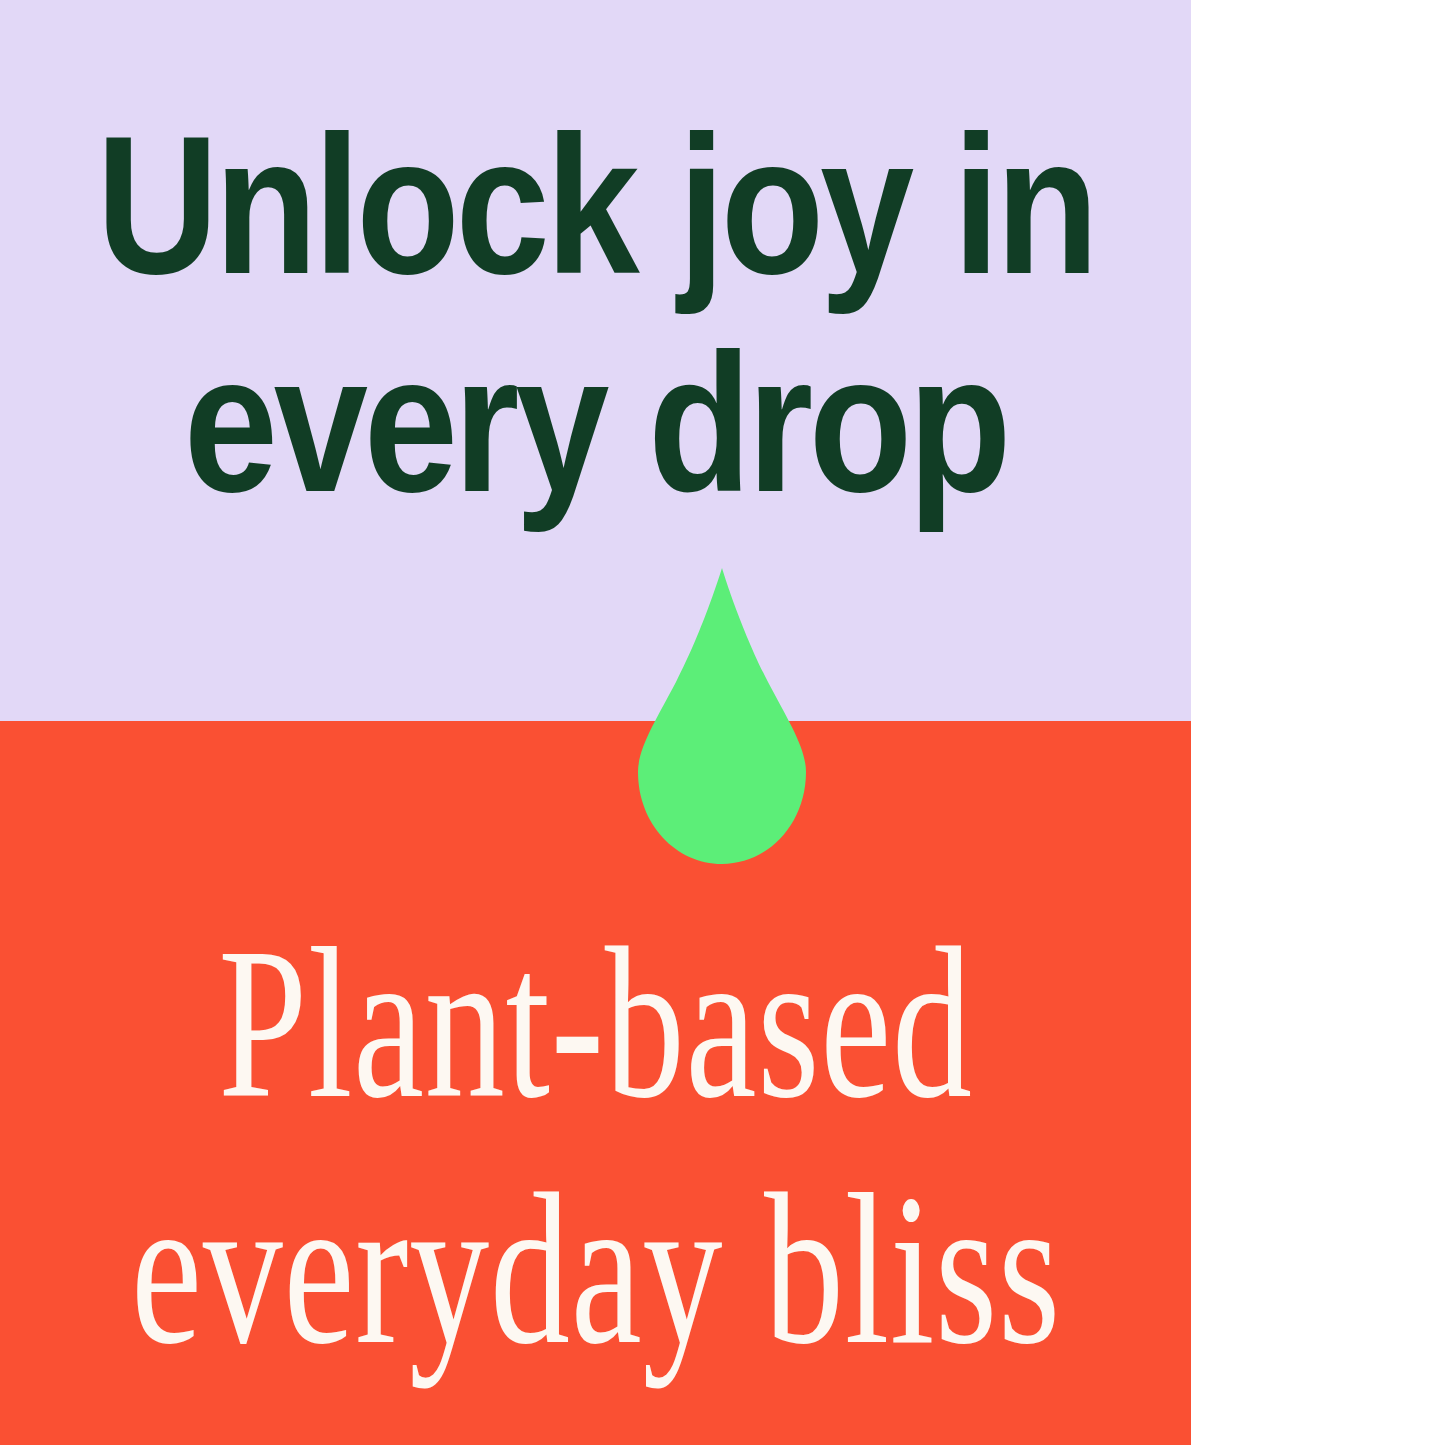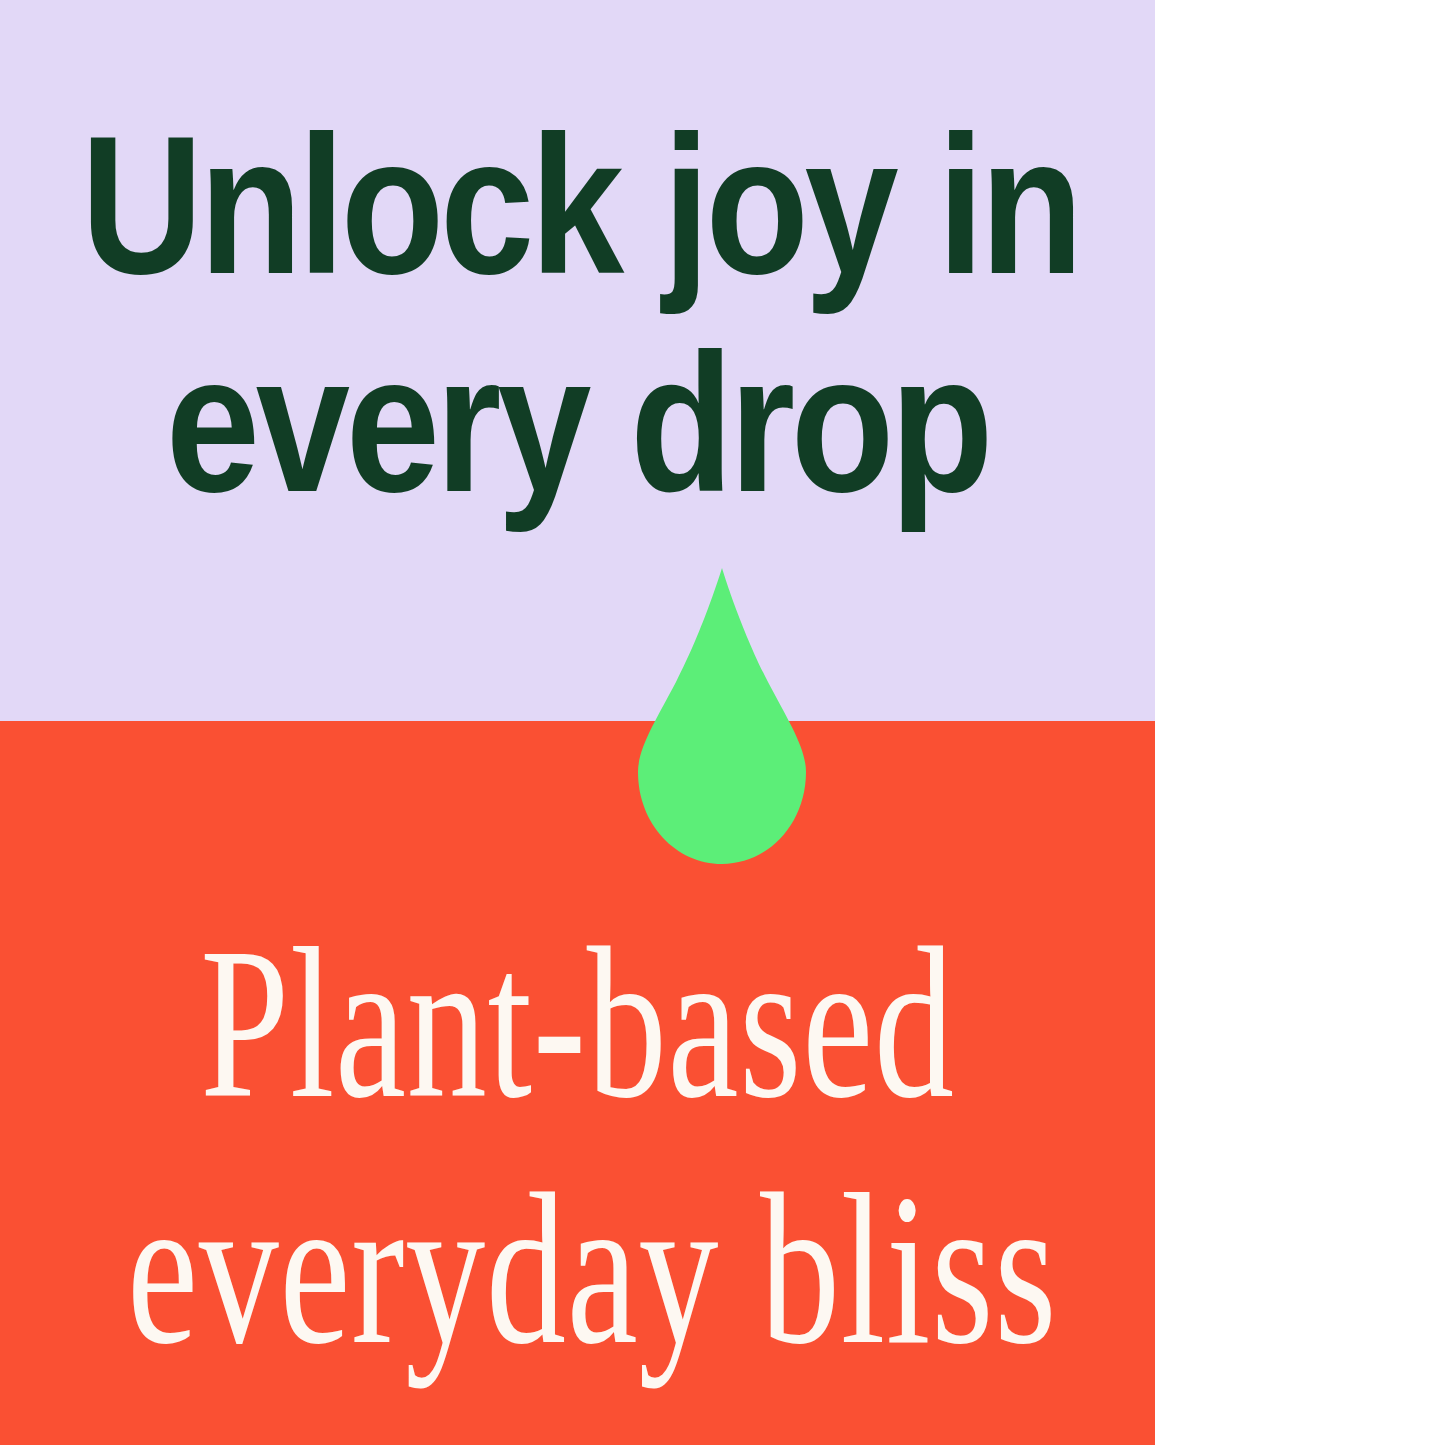--- a/index.html
+++ b/index.html
@@ -7,20 +7,21 @@
     padding: 0;
     background: #ffffff;
   }
 
   #poster {
     position: relative;
     width: 1155px;
     height: 1445px;
     overflow: hidden;
     font-family: "Liberation Sans", sans-serif;
+    padding-left: 36px;
   }
 
   
   .band {
     position: absolute;
     left: 0;
     width: 100%;
   }
   .band-top {
     top: 0;

